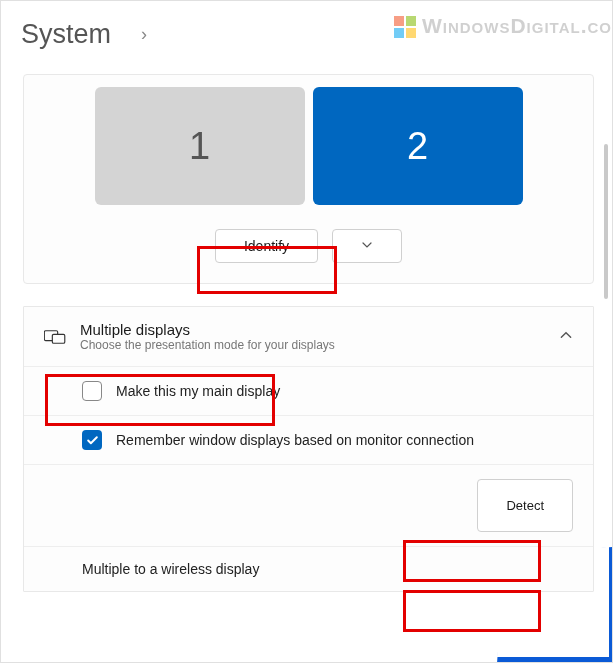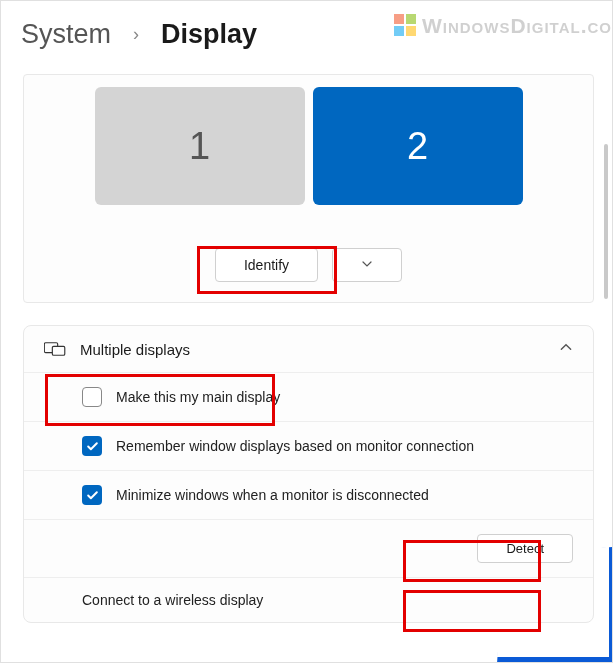--- a/index.html
+++ b/index.html
@@ -15,33 +15,33 @@
   }
   .watermark {
     position: absolute;
     top: 13px;
     right: 0;
     font-size: 21px;
     font-weight: 700;
     letter-spacing: 1px;
     color: rgba(170,170,170,0.55);
     display: flex;
-    align-items: flex-start;
+    align-items: flex-end;
     gap: 6px;
     pointer-events: none;
     font-family: "Segoe UI", sans-serif;
     font-variant: small-caps;
   }
   .watermark-logo { display:flex; flex-wrap:wrap; width:22px; height:22px; gap:2px; opacity:0.55; }
   .watermark-logo span { width:10px; height:10px; }
   .wl1{background:#f25022;} .wl2{background:#7fba00;} .wl3{background:#00a4ef;} .wl4{background:#ffb900;}
   .breadcrumb {
     display: flex;
     align-items: center;
-    gap: 22px;
+    gap: 30px;
     padding: 18px 20px 24px 20px;
     font-size: 27px;
   }
   .bc-parent { color: #555; font-weight: 400; }
   .bc-sep { color: #888; font-size: 18px; }
   .bc-current { font-weight: 600; }
   .content {
     padding: 0 18px 0 22px;
     position: relative;
   }
@@ -68,38 +68,37 @@
     font-size: 38px;
     color:#fff;
   }
   .monitor.inactive { background:#d4d4d4; color:#555; }
   .monitor.active { background:#0067c0; }
   .controls-row {
     display:flex;
     justify-content:center;
     gap:14px;
     padding-bottom: 20px;
-    margin-top: 19px;
   }
   .btn {
     background:#fff;
     border:1px solid #d0d0d0;
     border-radius:4px;
     padding: 8px 28px;
     font-size:14px;
     color:#1a1a1a;
     cursor:pointer;
     display:flex;
     align-items:center;
     gap:10px;
   }
-  .btn.small { padding:6px 28px; font-size:13px; }
+  .btn.small { padding:18px 28px; font-size:13px; }
   .section {
     border:1px solid #e8e8e8;
-    border-radius:8px;
+    border-radius:1px;
     background:#fdfdfd;
   }
   .section-header {
     display:flex;
     align-items:center;
     gap:16px;
     padding: 14px 20px;
     cursor:pointer;
   }
   .section-icon { width:20px; height:16px; flex-shrink:0; color:#333; }
@@ -169,21 +168,20 @@
       <span class="wl2"></span>
       <span class="wl3"></span>
       <span class="wl4"></span>
   </span>
   <span>WindowsDigital.co</span>
 </div>
 
 <div class="breadcrumb">
   <span class="bc-parent">System</span>
   <span class="bc-sep">›</span>
-  <span class="bc-current">Display</span>
 </div>
 
 <div class="content">
   <div class="scroll-indicator"></div>
 
   <div class="panel">
     <div class="monitors">
       <div class="monitor inactive">
         <span>1</span>
       </div>
@@ -208,20 +206,21 @@
   <div class="section">
     <div class="section-header">
       <span class="section-icon">
         <svg viewBox="0 0 24 18" width="22" height="16">
             <rect x="0" y="2" width="15" height="11" rx="1.5" fill="none" stroke="#333" stroke-width="1.3"></rect>
             <rect x="9" y="6" width="14" height="10" rx="1.5" fill="#fdfdfd" stroke="#333" stroke-width="1.3"></rect>
           </svg>
       </span>
       <div class="section-titles">
         <div class="section-title">Multiple displays</div>
+        <div class="section-sub">Choose the presentation mode for your displays</div>
       </div>
       <span class="chev">
         <svg width="14" height="14" viewBox="0 0 12 12">
             <path d="M2 8l4-4 4 4" stroke="#555" stroke-width="1.2" fill="none" stroke-linecap="round"></path>
           </svg>
       </span>
     </div>
 
     <div class="row">
       <span class="checkbox-empty"></span>
@@ -230,38 +229,30 @@
 
     <div class="row">
       <span class="checkbox-checked">
         <svg width="13" height="13" viewBox="0 0 12 12">
             <path d="M2 6l2.5 2.5L10 3" stroke="#fff" stroke-width="1.8" fill="none" stroke-linecap="round" stroke-linejoin="round"></path>
           </svg>
       </span>
       <span>Remember window displays based on monitor connection</span>
     </div>
 
-    <div class="row">
-      <span class="checkbox-checked">
-        <svg width="13" height="13" viewBox="0 0 12 12">
-            <path d="M2 6l2.5 2.5L10 3" stroke="#fff" stroke-width="1.8" fill="none" stroke-linecap="round" stroke-linejoin="round"></path>
-          </svg>
-      </span>
-      <span>Minimize windows when a monitor is disconnected</span>
-    </div>
 
     <div class="row">
       <span class="spacer"></span>
       <button class="btn small">
         <span>Detect</span>
       </button>
     </div>
 
     <div class="row">
-      <span>Connect to a wireless display</span>
+      <span>Multiple to a wireless display</span>
       <span class="spacer"></span>
     </div>
   </div>
 
   <div class="annot" style="left:196px; top:172px; width:140px; height:48px;"></div>
   <div class="annot" style="left:44px; top:300px; width:230px; height:52px;"></div>
   <div class="annot" style="left:402px; top:466px; width:138px; height:42px;"></div>
   <div class="annot" style="left:402px; top:516px; width:138px; height:42px;"></div>
 </div>
 

